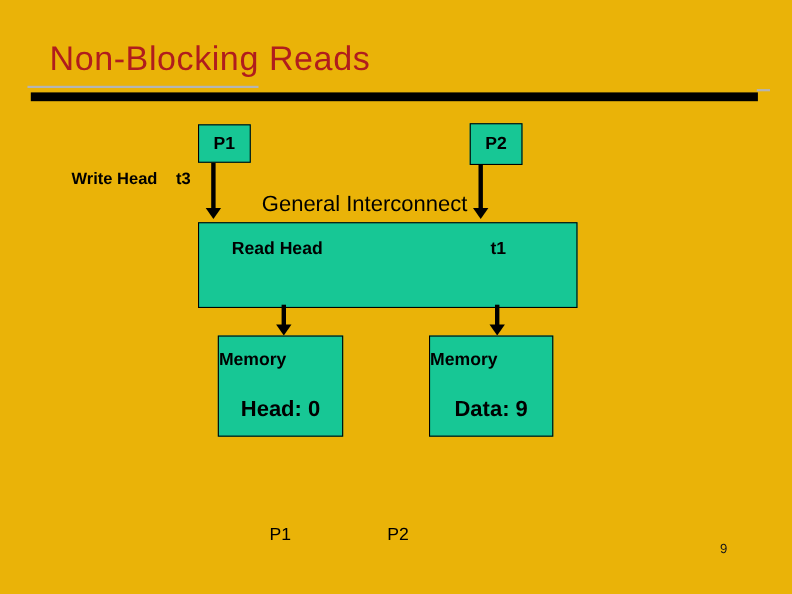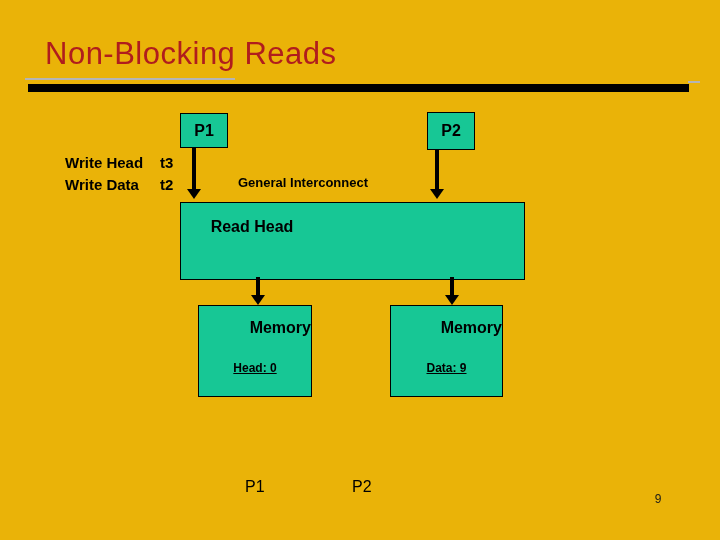--- a/index.html
+++ b/index.html
@@ -43,28 +43,28 @@
   .ic-label{
     position:absolute;top:14px;width:130px;
     text-align:center;font-size:16px;font-weight:700;line-height:19px;
   }
   .ic-left{left:6px;}
   .ic-right{left:207px;}
 
   .mem{width:114px;height:92px;}
   .mem-left{left:198px;top:305px;}
   .mem-right{left:390px;top:305px;width:113px;}
-  .mem-title{position:absolute;top:13px;left:0;right:0;text-align:right;font-size:16px;font-weight:700;}
-  .mem-value{position:absolute;top:55px;left:0;right:0;text-align:center;font-size:12px;font-weight:700;text-decoration:underline;}
+  .mem-title{position:absolute;top:13px;left:0;right:0;text-align:left;font-size:16px;font-weight:700;}
+  .mem-value{position:absolute;top:55px;left:0;right:0;text-align:center;font-size:20px;font-weight:700;}
 
   
   .write-ann{left:65px;top:152px;font-size:15px;font-weight:700;line-height:22px;}
   .write-row{display:flex;align-items:flex-end;}
   .write-row .wl{width:95px;}
-  .gi-label{left:238px;top:175px;font-size:13px;font-weight:700;white-space:nowrap;}
+  .gi-label{left:238px;top:175px;font-size:20px;font-weight:400;white-space:nowrap;}
 
   
   .arrow{position:absolute;width:14px;}
   .arrow .shaft{position:absolute;left:50%;transform:translateX(-50%);top:0;bottom:8px;width:4px;background:#000;}
   .arrow .head{
     position:absolute;bottom:0;left:50%;transform:translateX(-50%);
     width:0;height:0;
     border-left:7px solid transparent;border-right:7px solid transparent;
     border-top:10px solid #000;
   }
@@ -93,42 +93,39 @@
   </div>
   <div class="abs gbox proc p2">
     <span>P2</span>
   </div>
 
   <div class="abs write-ann">
     <div class="write-row">
       <span class="wl">Write Head</span>
       <span class="wt">t3</span>
     </div>
-    <div class="write-row">
-      <span class="wl">Write Data</span>
-      <span class="wt">t2</span>
-    </div>
   </div>
 
   <div class="abs gi-label">General Interconnect</div>
 
   <div class="arrow" style="left:187px;top:148px;height:51px;">
     <div class="shaft"></div>
     <div class="head"></div>
   </div>
   <div class="arrow" style="left:430px;top:150px;height:49px;">
     <div class="shaft"></div>
     <div class="head"></div>
   </div>
 
   <div class="abs gbox interconnect">
     <div class="ic-label ic-left">
       <div>Read Head</div>
     </div>
     <div class="ic-label ic-right">
+      <div>t1</div>
     </div>
   </div>
 
   <div class="arrow" style="left:251px;top:277px;height:28px;">
     <div class="shaft"></div>
     <div class="head"></div>
   </div>
   <div class="arrow" style="left:445px;top:277px;height:28px;">
     <div class="shaft"></div>
     <div class="head"></div>

